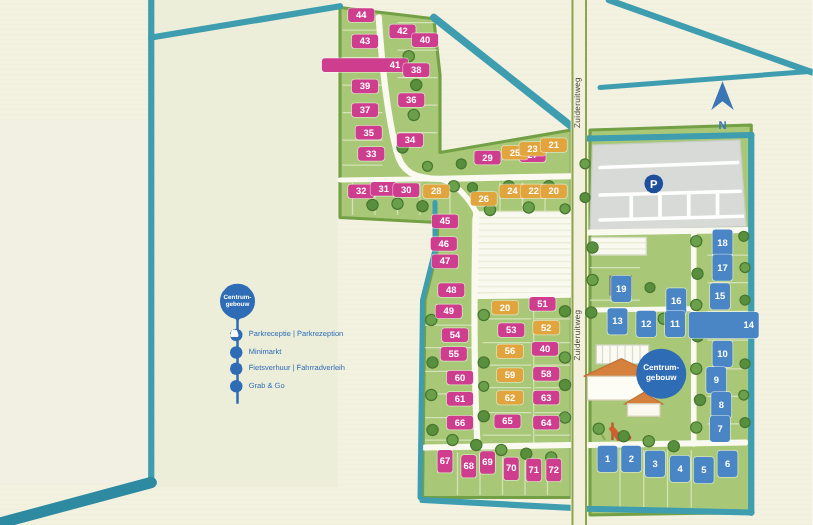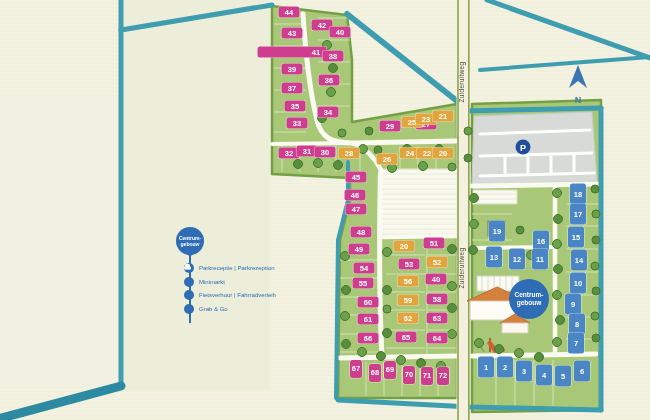--- a/index.html
+++ b/index.html
@@ -271,21 +271,21 @@
       <div class="marker orange" style="left: 404px; top: 246px;">20</div>
       <div class="marker orange" style="left: 437px; top: 262px;">52</div>
       <div class="marker orange" style="left: 408px; top: 281px;">56</div>
       <div class="marker orange" style="left: 408px; top: 300px;">59</div>
       <div class="marker orange" style="left: 408px; top: 318px;">62</div>
       <div class="marker blue" style="left: 497px; top: 231px;">19</div>
       <div class="marker blue" style="left: 578px; top: 194px;">18</div>
       <div class="marker blue" style="left: 578px; top: 214px;">17</div>
       <div class="marker blue" style="left: 541px; top: 221px; margin-top: 20px;">16</div>
       <div class="marker blue" style="left: 576px; top: 237px;">15</div>
-      <div class="marker blue" style="left: 579px; top: 260px;">14</div>
+      <div class="marker blue" style="left: 579px; top: 260px; padding-left: 40px;">14</div>
       <div class="marker blue" style="left: 494px; top: 257px;">13</div>
       <div class="marker blue" style="left: 517px; top: 259px;">12</div>
       <div class="marker blue" style="left: 540px; top: 259px;">11</div>
       <div class="marker blue" style="left: 578px; top: 283px;">10</div>
       <div class="marker blue" style="left: 573px; top: 304px;">9</div>
       <div class="marker blue" style="left: 577px; top: 324px;">8</div>
       <div class="marker blue" style="left: 576px; top: 343px;">7</div>
       <div class="marker blue" style="left: 582px; top: 371px;">6</div>
       <div class="marker blue" style="left: 563px; top: 376px;">5</div>
       <div class="marker blue" style="left: 544px; top: 375px;">4</div>

